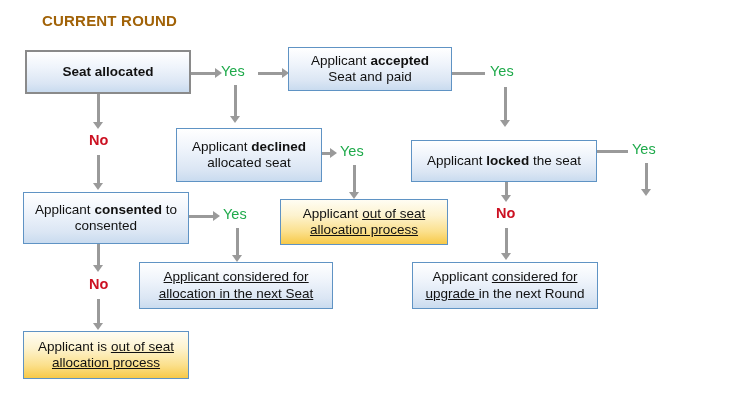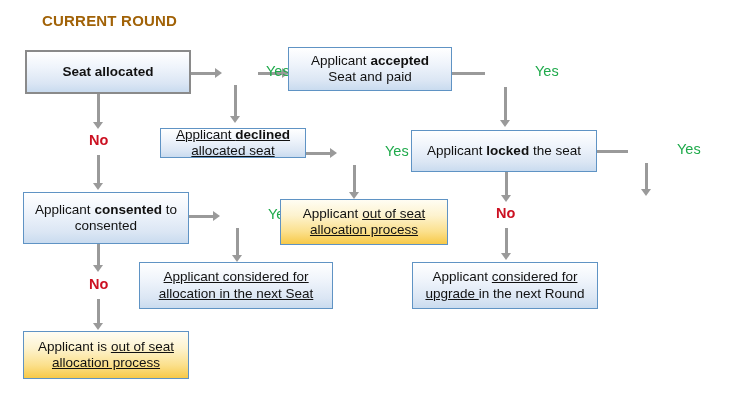--- a/index.html
+++ b/index.html
@@ -62,21 +62,21 @@
   .node b { font-weight: bold; }
   .u { text-decoration: underline; }
 
   
   .elabel {
     position: absolute;
     font-size: 14.5px;
     font-weight: normal;
     white-space: nowrap;
   }
-  .elabel.yes { color: #1faa4b; margin-left: 45px; }
+  .elabel.yes { color: #1faa4b; }
   .elabel.no  { color: #cc1122; font-weight: bold; }
 
   
   .conn {
     position: absolute;
     pointer-events: none;
   }
   .vline {
     position: absolute;
     width: 3px;
@@ -211,28 +211,28 @@
     </div>
   </div>
 
   <div class="node blue" style="left:288px; top:47px; width:164px; height:44px;">
     <div class="txt">
       <span>Applicant <b>accepted</b></span><br>
       <span>Seat and paid</span>
     </div>
   </div>
 
-  <div class="node blue" style="left:160px; top:128px; width:146px; height:30px;text-decoration:underline;">
+  <div class="node blue" style="left:176px; top:128px; width:146px; height:54px;">
     <div class="txt">
       <span>Applicant <b>declined</b></span><br>
       <span>allocated seat</span>
     </div>
   </div>
 
-  <div class="node blue" style="left:411px; top:130px; width:186px; height:42px;">
+  <div class="node blue" style="left:411px; top:140px; width:186px; height:42px;">
     <div class="txt">
       <span>Applicant <b>locked</b> the seat</span>
     </div>
   </div>
 
   <div class="node blue" style="left:23px; top:192px; width:166px; height:52px;">
     <div class="txt">
       <span>Applicant <b>consented</b> to</span><br>
       <span>consented</span>
     </div>

